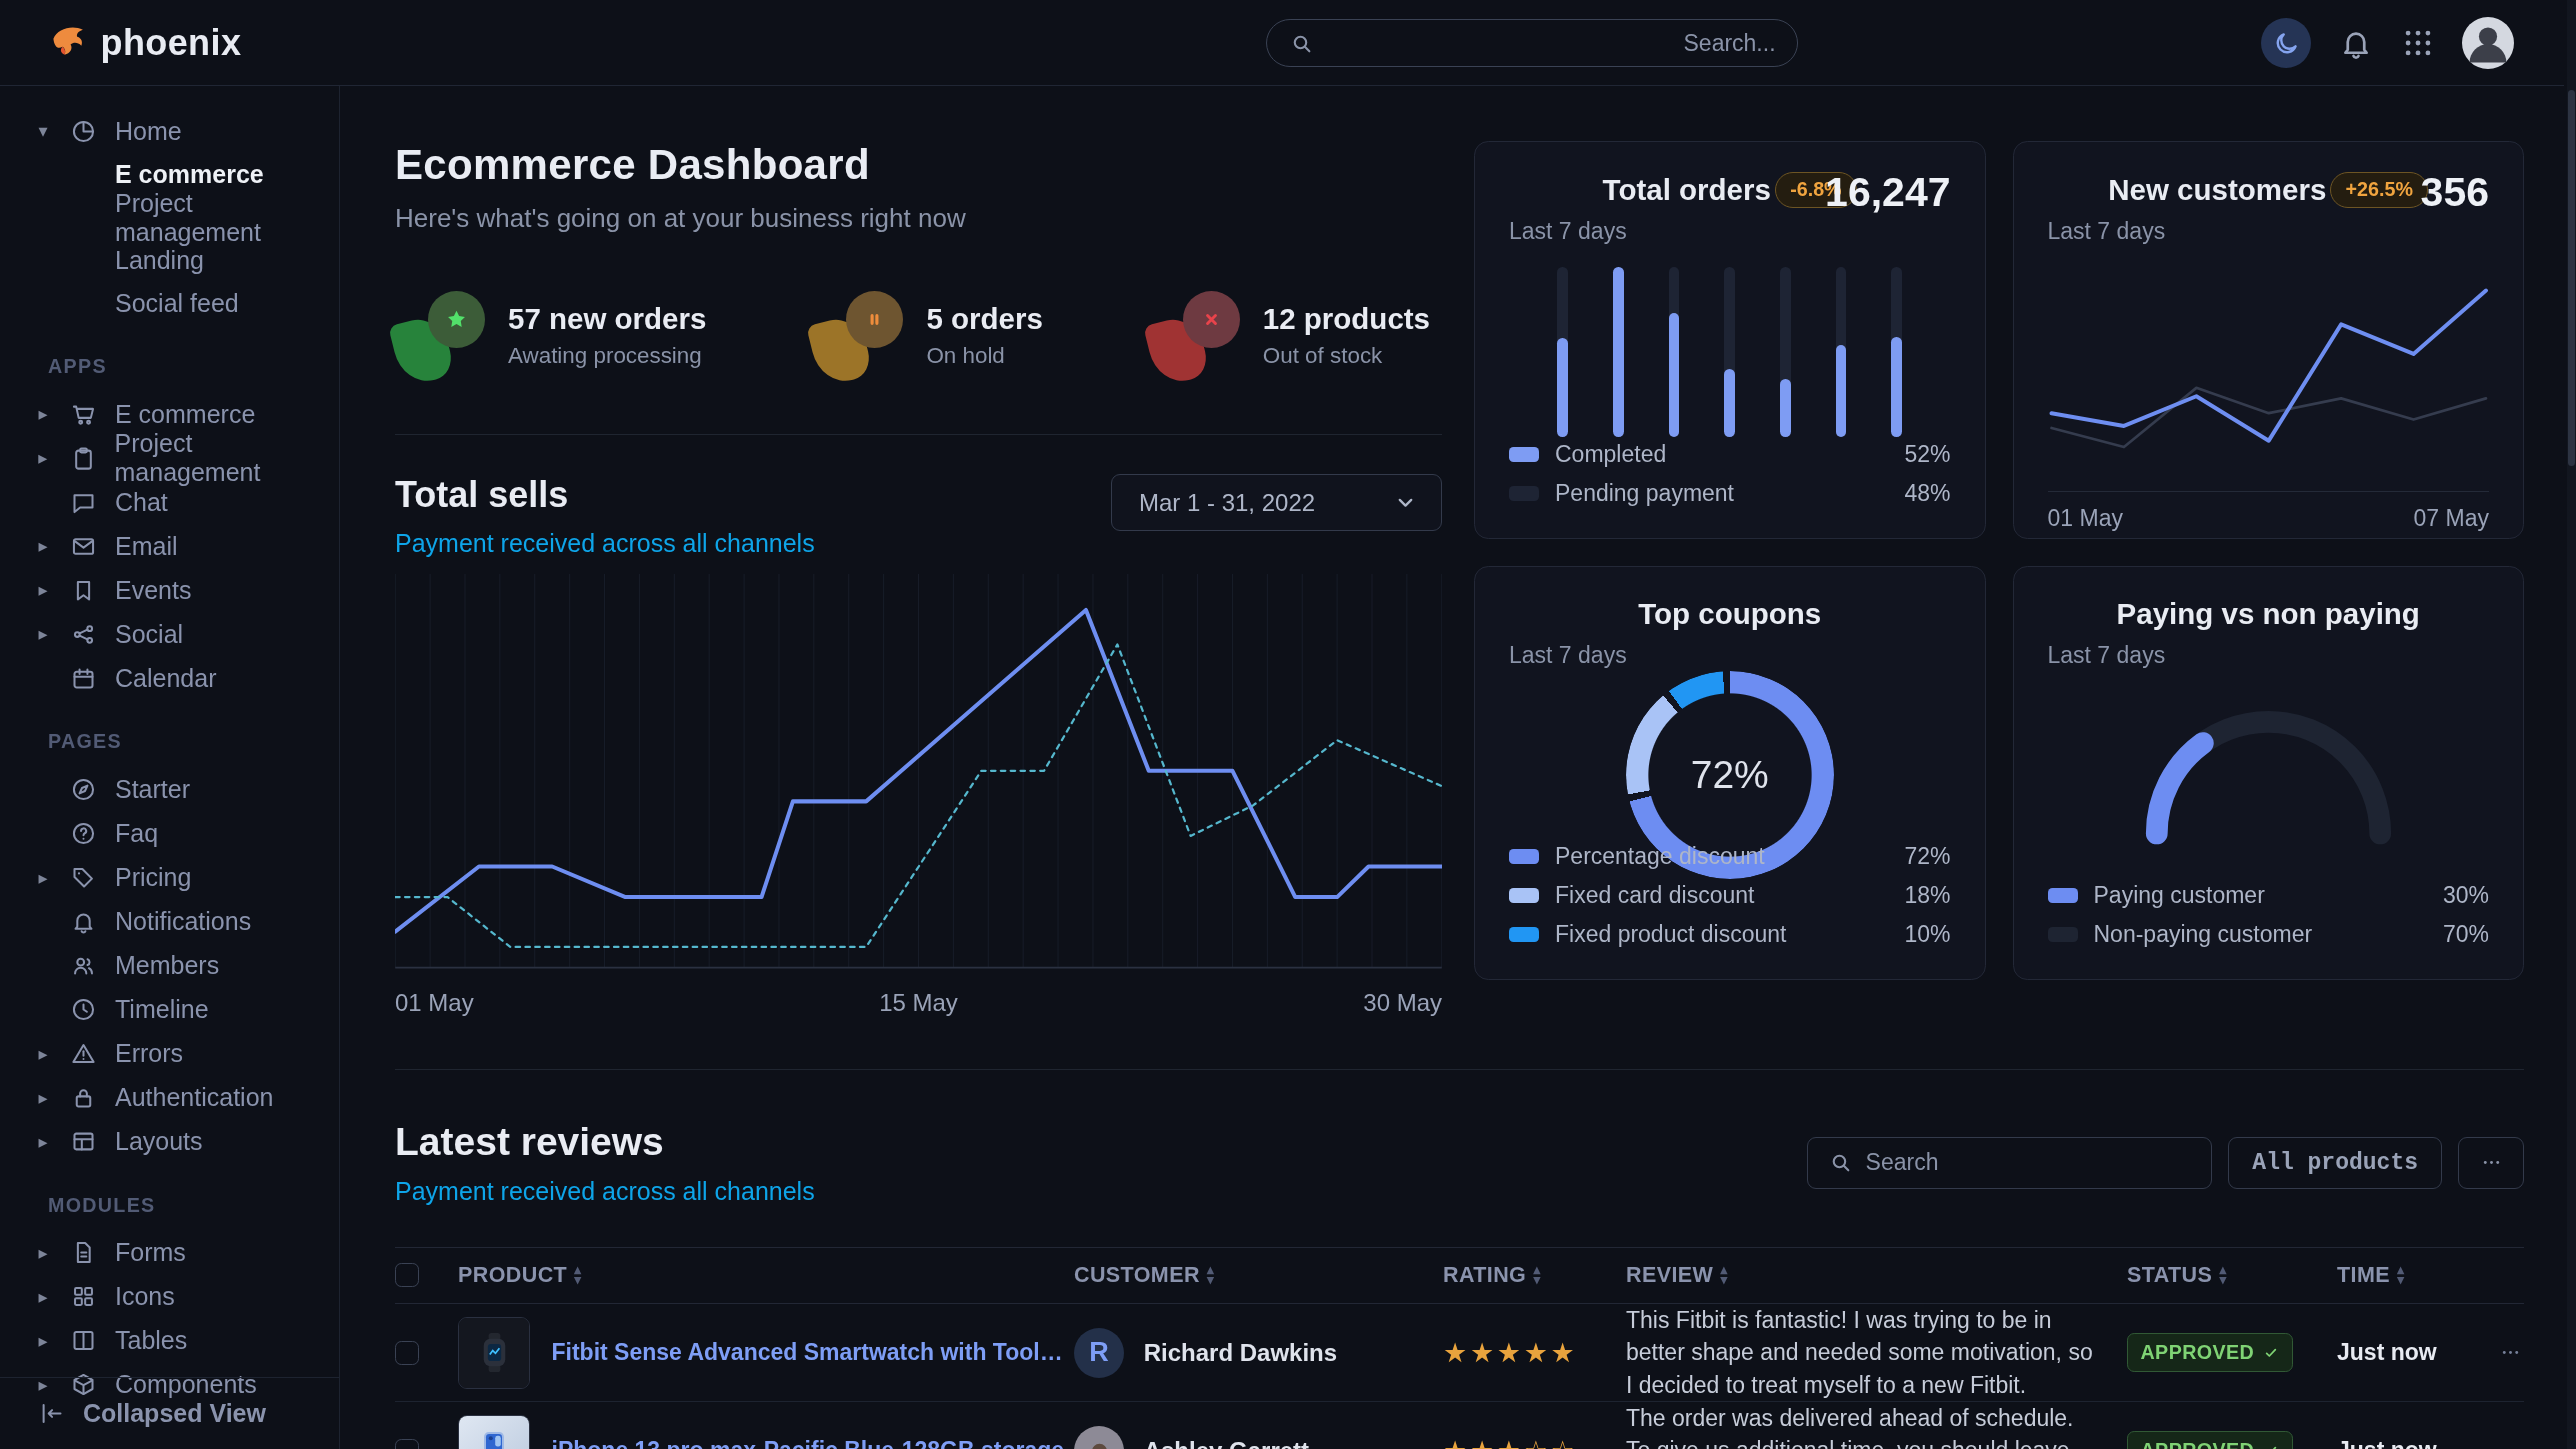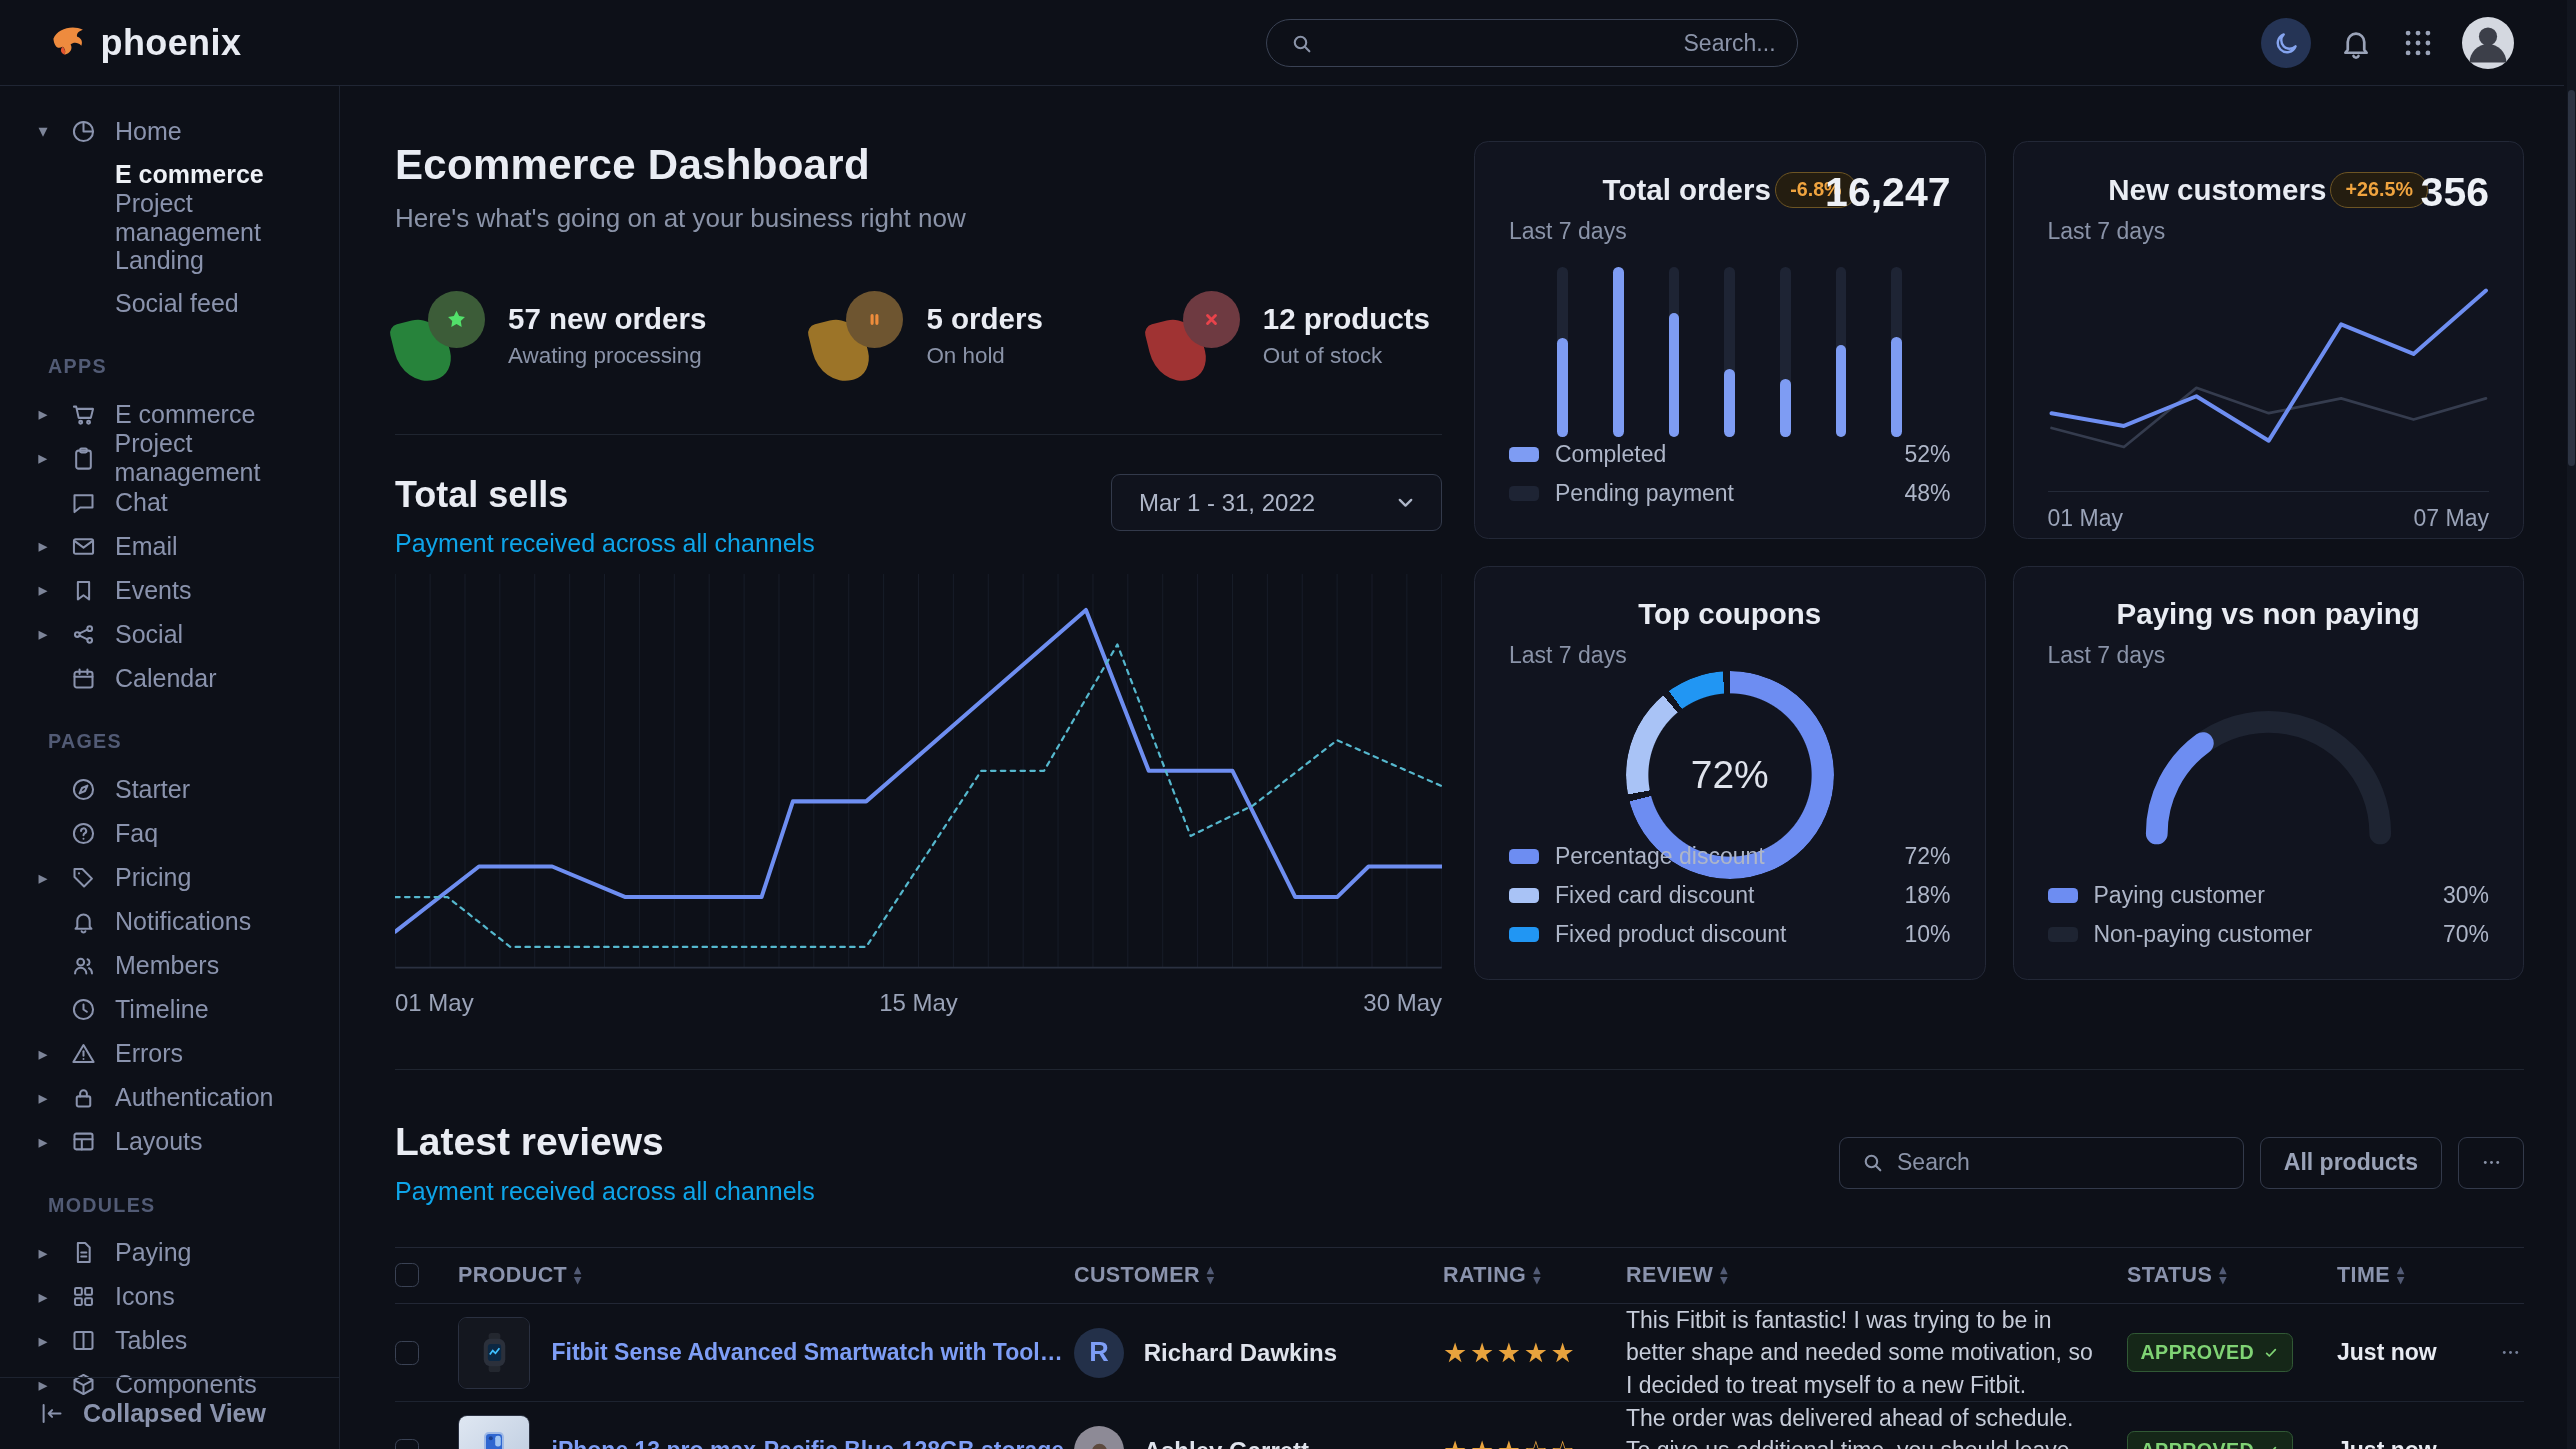--- a/index.html
+++ b/index.html
@@ -96,21 +96,21 @@
 
   
   .reviews { padding:0 52px 0 54px; margin-top:0; }
   .reviews-divider { border-top:0.9px solid #1f2530; margin-top:52px; }
   .reviews-head { display:flex; justify-content:space-between; align-items:center; margin-top:50px; }
   .reviews-controls { display:flex; gap:16px; align-items:center; }
   .rev-search { width:405px; height:52px; border:0.9px solid #333a4b; border-radius:9px; display:flex; align-items:center; gap:12.5px; padding:0 19.7px; color:#8a93a8; }
   .rev-search input { background:transparent; border:none; outline:none; color:#c7cdd9; font-size:23px; width:100%; font-family:"Liberation Sans",sans-serif;}
   .rev-search input::placeholder { color:#8a93a8; }
   .btn { height:52px; border:0.9px solid #333a4b; border-radius:9px; background:transparent; color:#9aa3b8;
-    font-size:23px; font-weight:bold; padding:0 23px; display:flex; align-items:center; cursor:pointer; font-family:Liberation Sans, sans-serif; }
+    font-size:23px; font-weight:bold; padding:0 23px; display:flex; align-items:center; cursor:pointer; font-family:Liberation Mono, monospace; }
   .btn.dots { width:66px; justify-content:center; color:#8a93a8; }
   .rv-grid { margin-top:41px; }
   .rv-row { display:grid; grid-template-columns:63px 616px 369px 183px 501px 210px 150px 47px; align-items:center; }
   .rv-head { border-top:0.9px solid #222735; border-bottom:0.9px solid #222735; height:57px; }
   .rv-head .col-h { font-size:21.5px; font-weight:bold; letter-spacing:0.4px; color:#8a93ad; display:flex; align-items:center; gap:7.2px; }
   .sort { display:flex; flex-direction:column; line-height:9.8px; font-size:13.4px; color:#525b75; }
   .rv-body-row { height:98px; border-bottom:0.9px solid #1d2330; }
   .cb { width:24px; height:24px; border:1.8px solid #3a4254; border-radius:6.3px; background:transparent; cursor:pointer; }
   .prod-cell { display:flex; align-items:center; gap:21.5px; min-width:0; }
   .thumb { width:72px; height:72px; border:0.9px solid #2a3040; border-radius:9px; flex:none; display:flex; align-items:center; justify-content:center; overflow:hidden; }
@@ -381,21 +381,21 @@
         </div>
         <div class="side-label">MODULES</div>
         <div class="side-item">
           <div class="caret">▸</div>
           <div class="ic">
             <svg class="svg-ic" width="27" height="27" viewBox="0 0 24 24" fill="none" stroke="currentColor" stroke-width="1.8" stroke-linecap="round" stroke-linejoin="round">
               <path d="M7 3.5h6.5l4 4V20.5H7z"></path>
               <path d="M10 12h4.5M10 15.5h4.5"></path>
             </svg>
           </div>
-          <div>Paying</div>
+          <div>Forms</div>
         </div>
         <div class="side-item">
           <div class="caret">▸</div>
           <div class="ic">
             <svg class="svg-ic" width="27" height="27" viewBox="0 0 24 24" fill="none" stroke="currentColor" stroke-width="1.8" stroke-linecap="round" stroke-linejoin="round">
               <rect x="4.5" y="4.5" width="6" height="6" rx="1"></rect>
               <rect x="13.5" y="4.5" width="6" height="6" rx="1"></rect>
               <rect x="4.5" y="13.5" width="6" height="6" rx="1"></rect>
               <rect x="13.5" y="13.5" width="6" height="6" rx="1"></rect>
             </svg>

